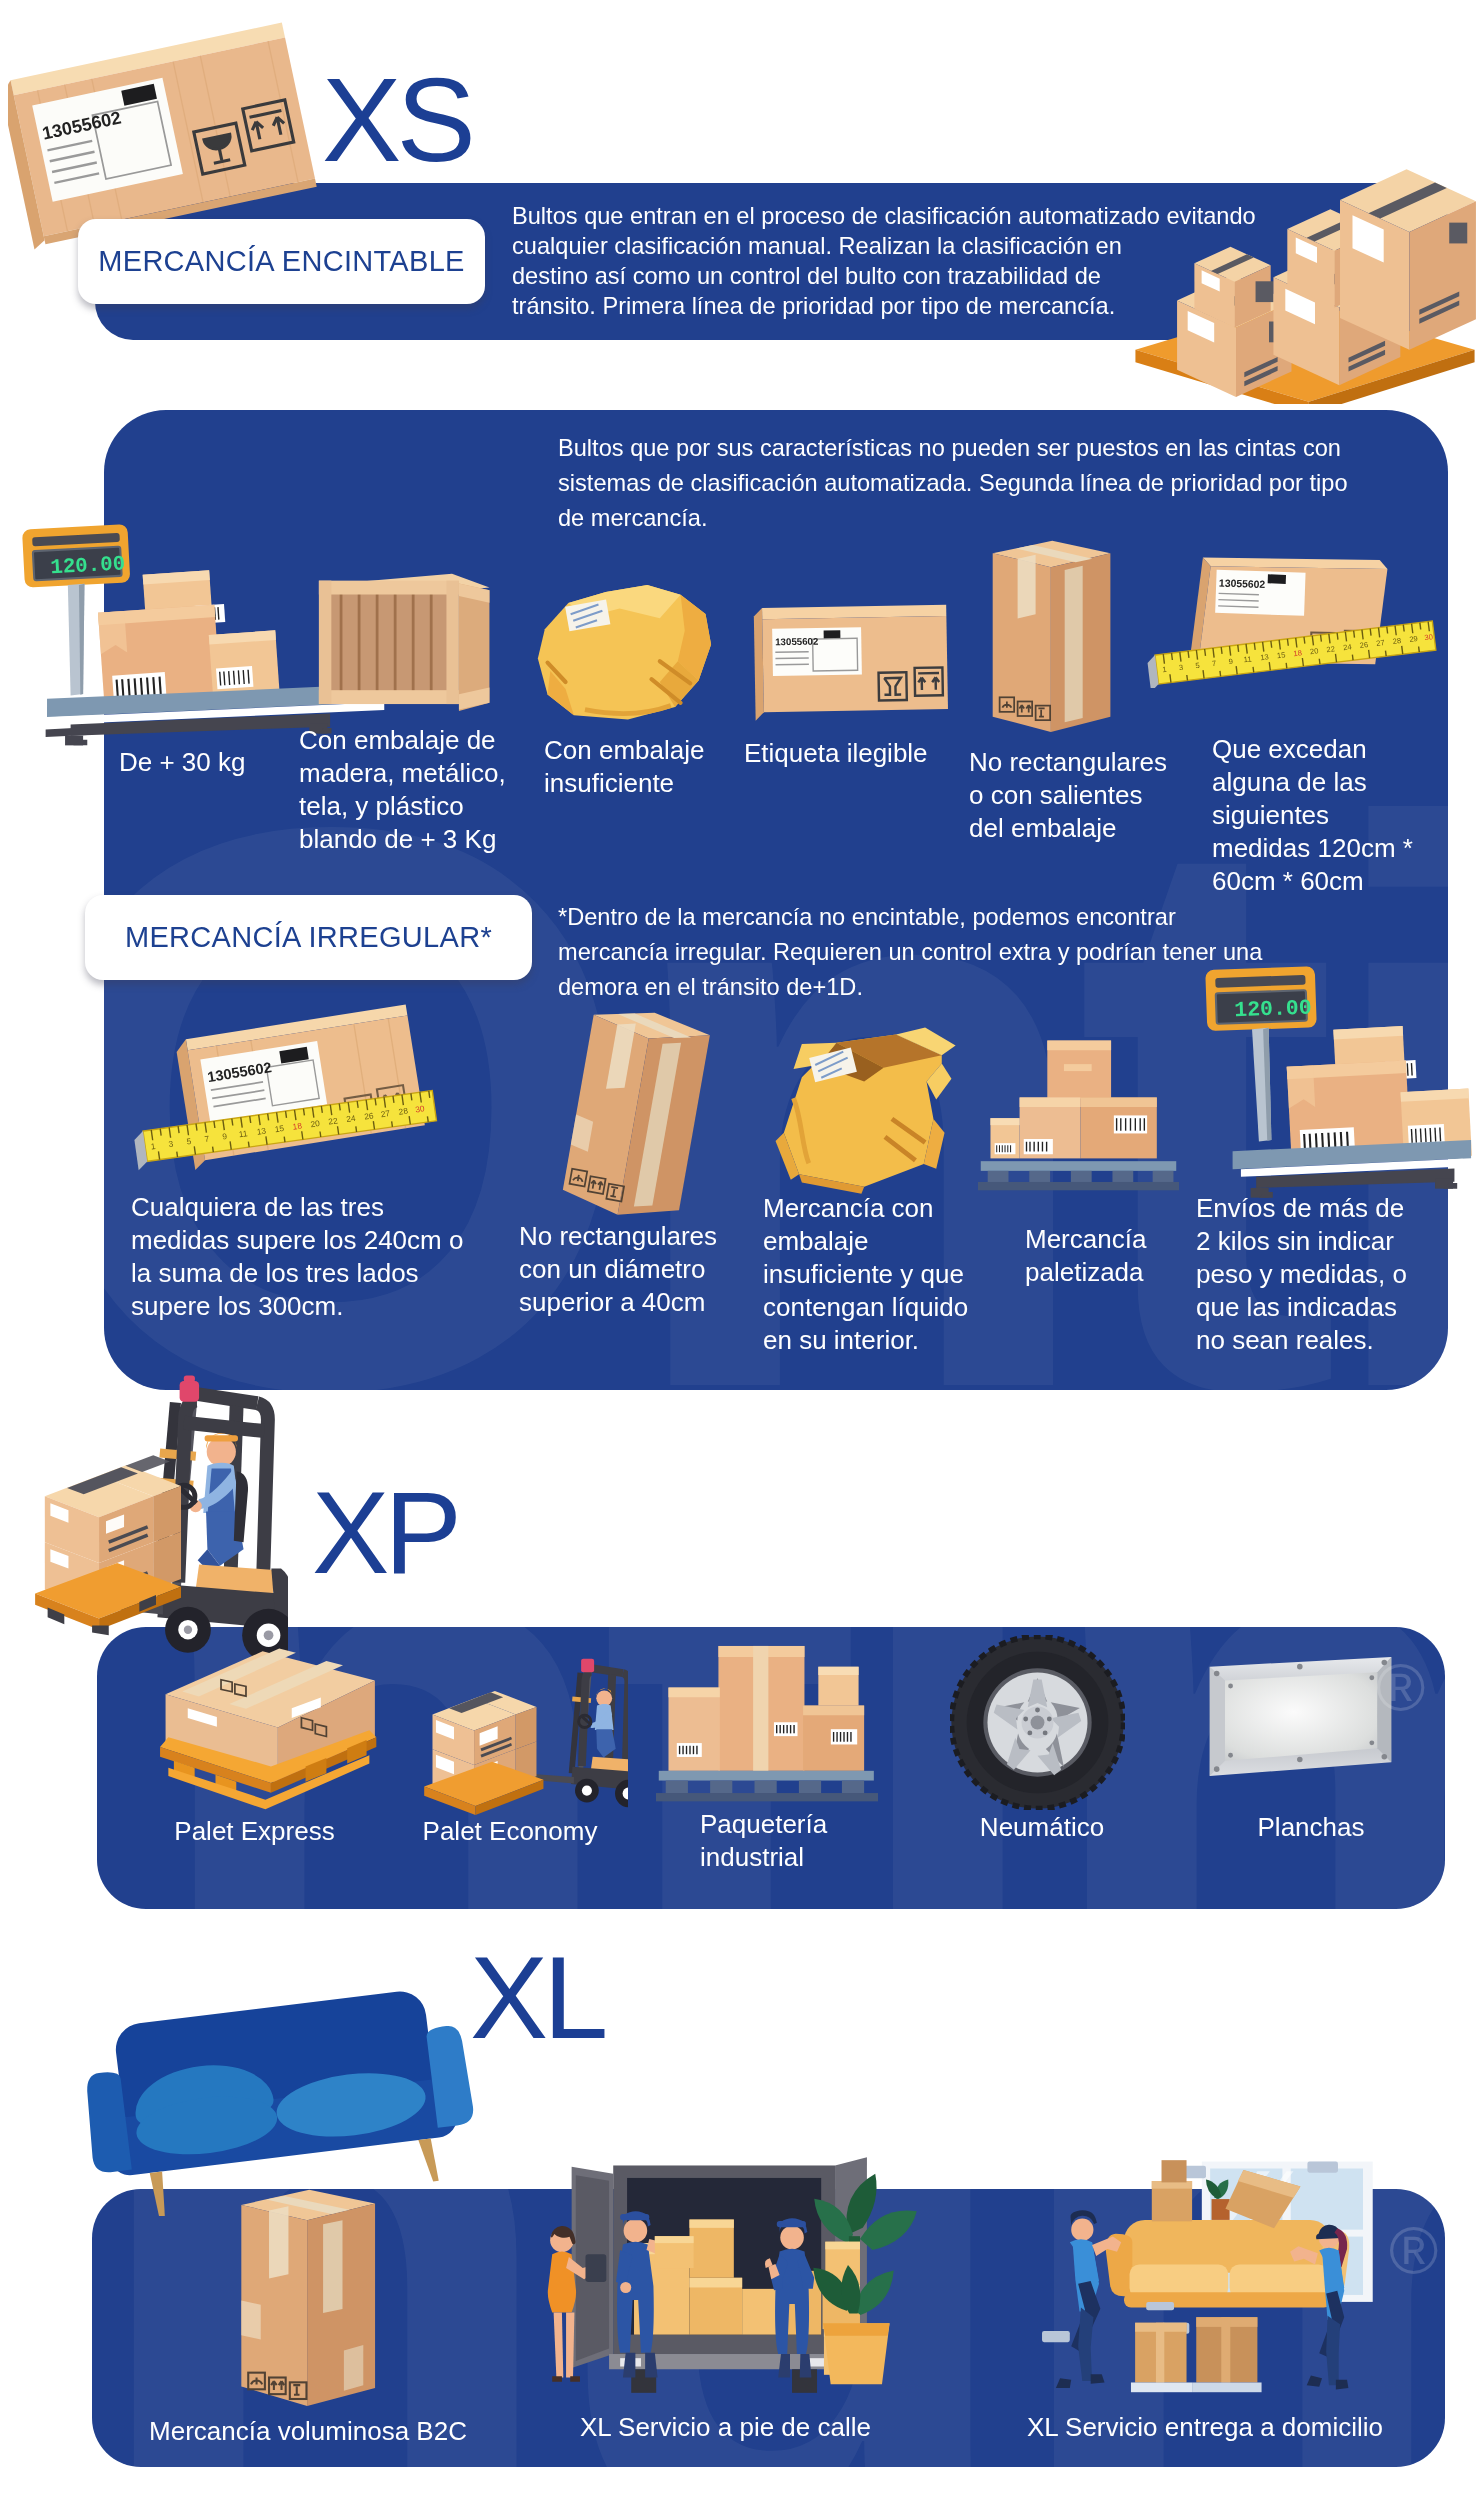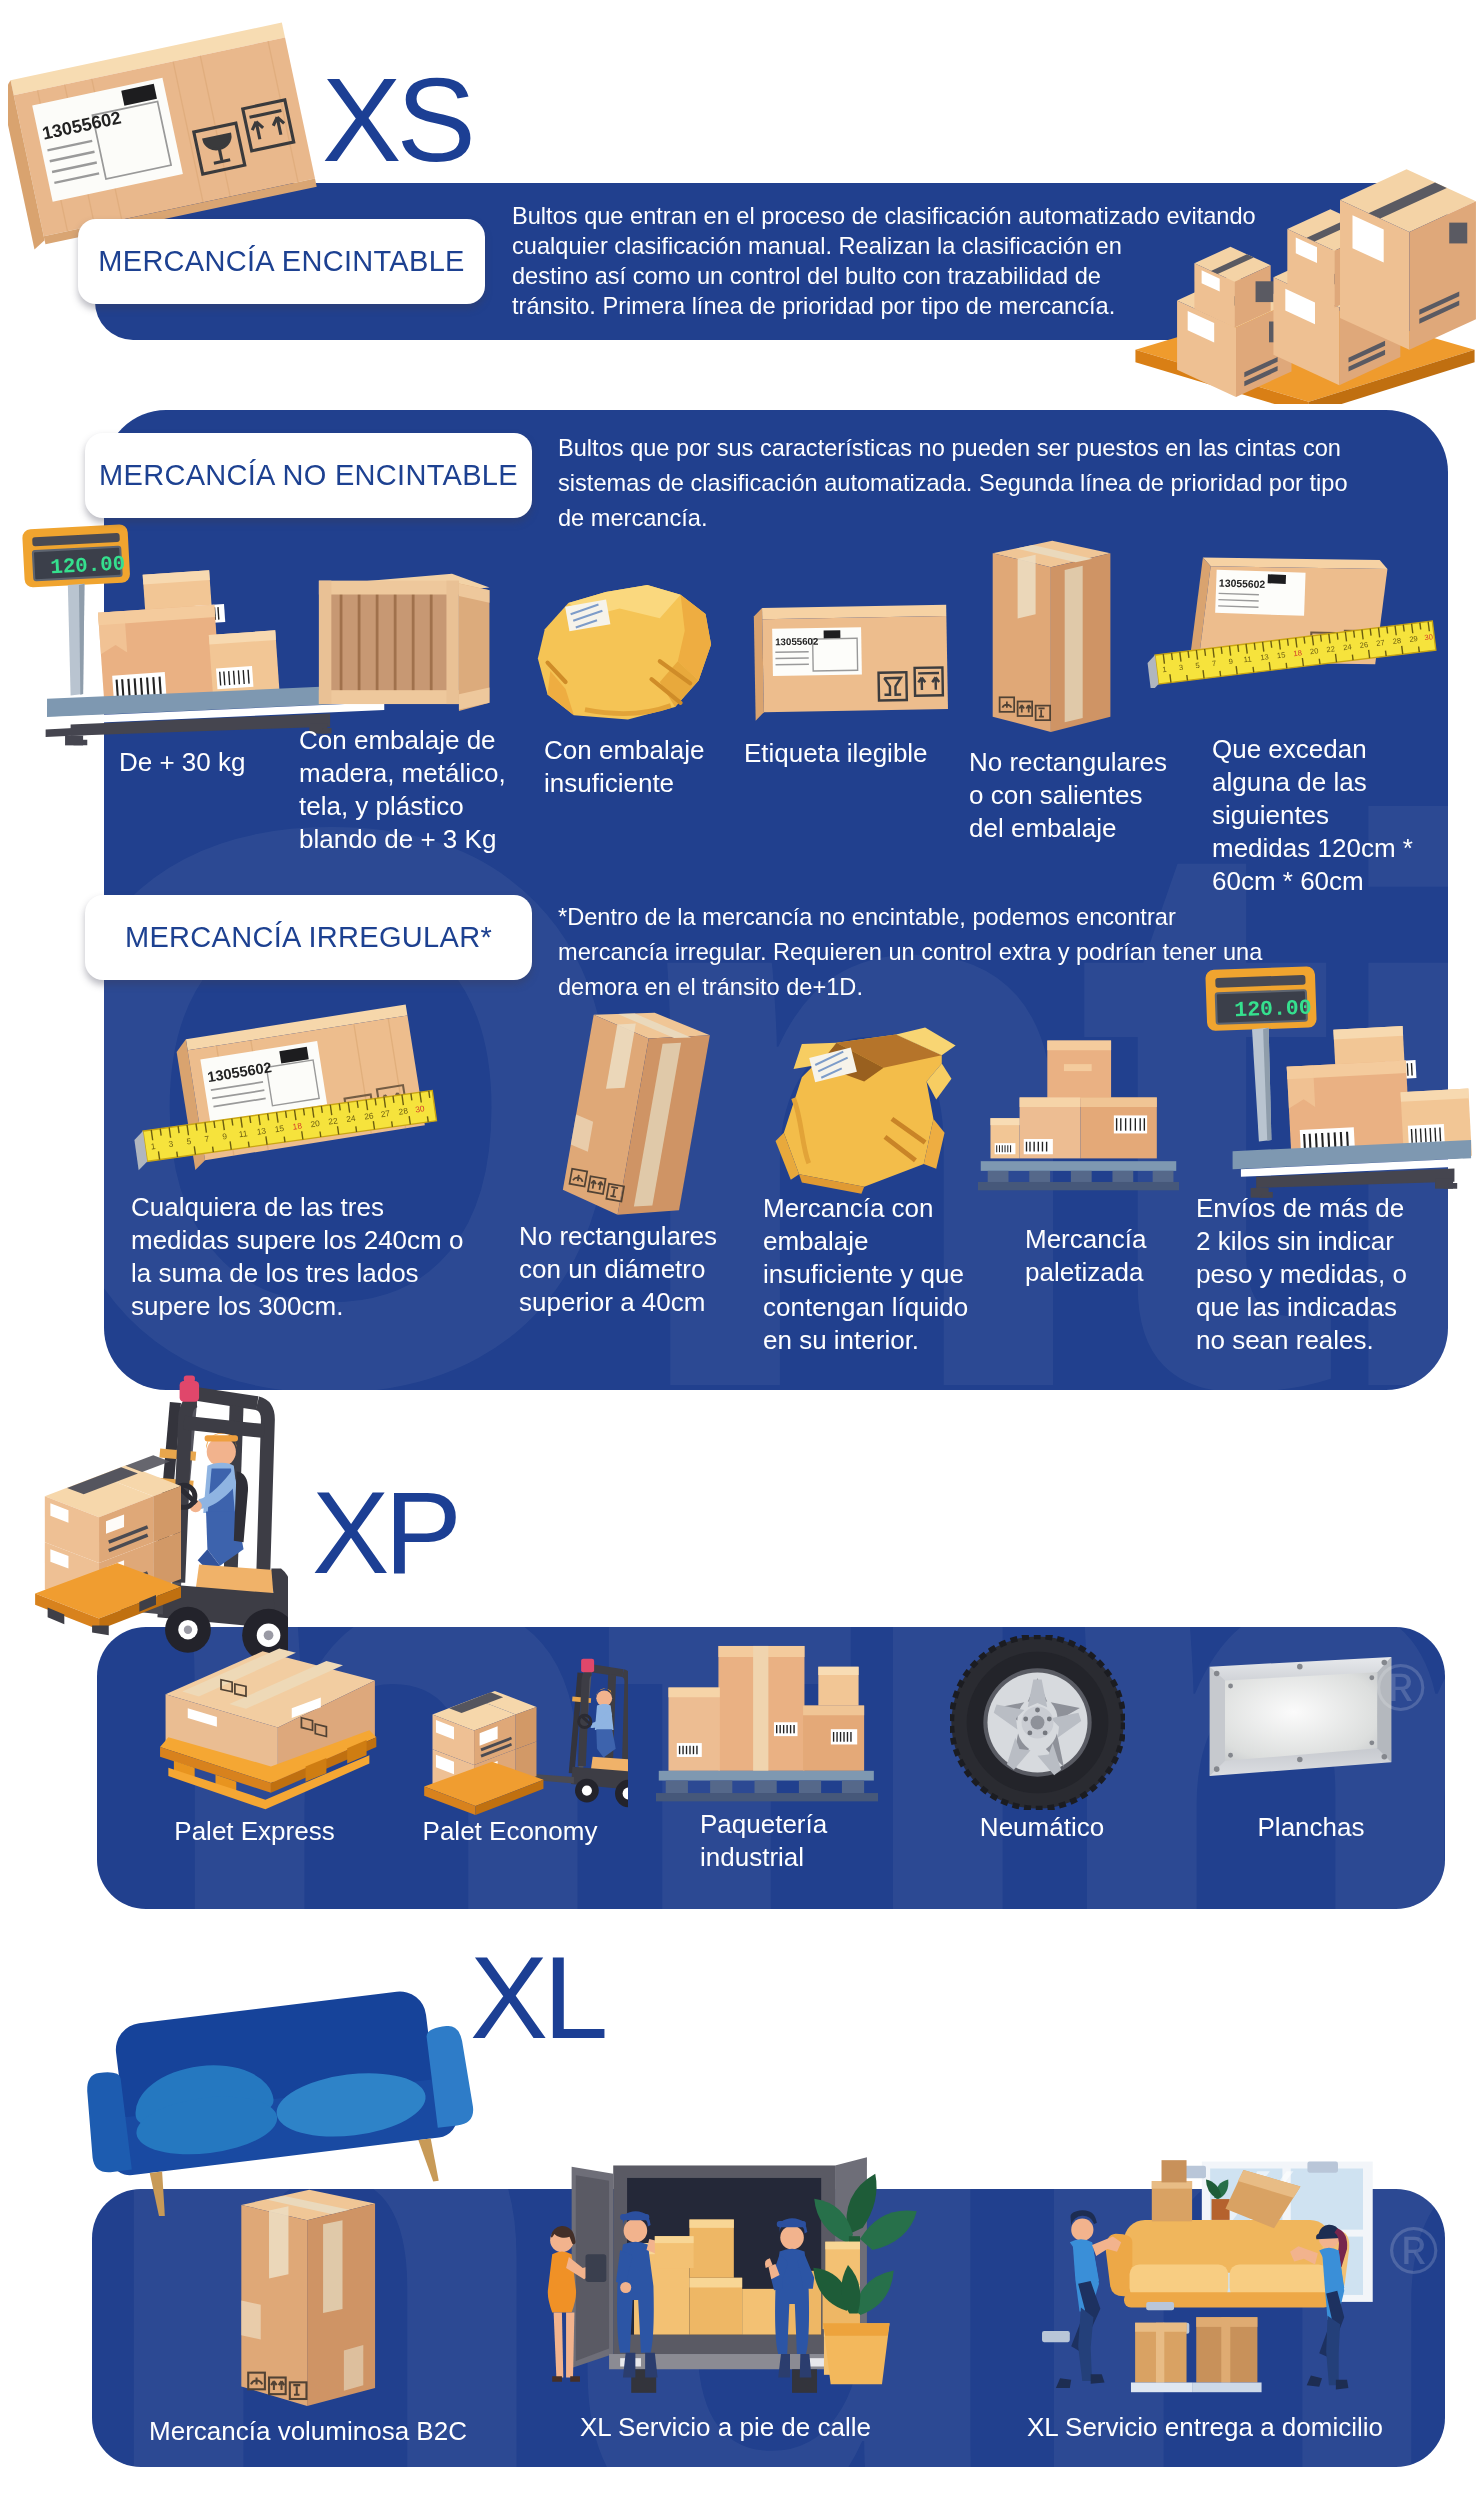--- a/index.html
+++ b/index.html
@@ -113,23 +113,20 @@
       <rect x="457.5" y="78.6" width="26" height="30" fill="#5a5a62"></rect>
       <polygon points="318.0,67.9 363.0,88.6 363.0,136.2 318.0,115.5" fill="#fff"></polygon>
       <polygon points="414.4,204.4 472.0,177.9 472.0,184.9 414.4,211.4" fill="#5a5a62"></polygon>
       <polygon points="414.4,217.4 472.0,190.9 472.0,197.9 414.4,224.4" fill="#5a5a62"></polygon>
     </g>
   </svg>
 
   <div class="band" id="band2" style="left:104px;top:410px;width:1344px;height:980px;border-radius:62px;">
     <div class="wm" style="left:-83px;top:299px;">Ontime</div>
   </div>
-  <div class="label" style="left:85px;top:433px;width:447px;height:85px;">
-      <span>MERCANCÍA NO ENCINTABLE</span>
-    </div>
   <div class="btxt" style="left:558px;top:431px;line-height:35px;">Bultos que por sus características no pueden ser puestos en las cintas con
 sistemas de clasificación automatizada. Segunda línea de prioridad por tipo
 de mercancía.</div>
 
   <svg style="position:absolute;left:3.5px;top:524px;" width="399" height="229" viewBox="0 0 575 330">
     <g>
       <rect x="28" y="4" width="152" height="84" rx="12" fill="#f0a42f" transform="rotate(-3 104 46)"></rect>
       <rect x="42" y="16" width="126" height="13" rx="4" fill="#4a4a52" transform="rotate(-3 104 46)"></rect>
       <rect x="42" y="36" width="126" height="42" rx="3" fill="#3b3f4a" stroke="#5d6470" stroke-width="3" transform="rotate(-3 104 46)"></rect>
       <text x="66" y="69" font-size="30" font-weight="bold" fill="#35e08e" font-family="Liberation Mono, monospace" transform="rotate(-3 104 46)" letter-spacing="0">120.00</text>

